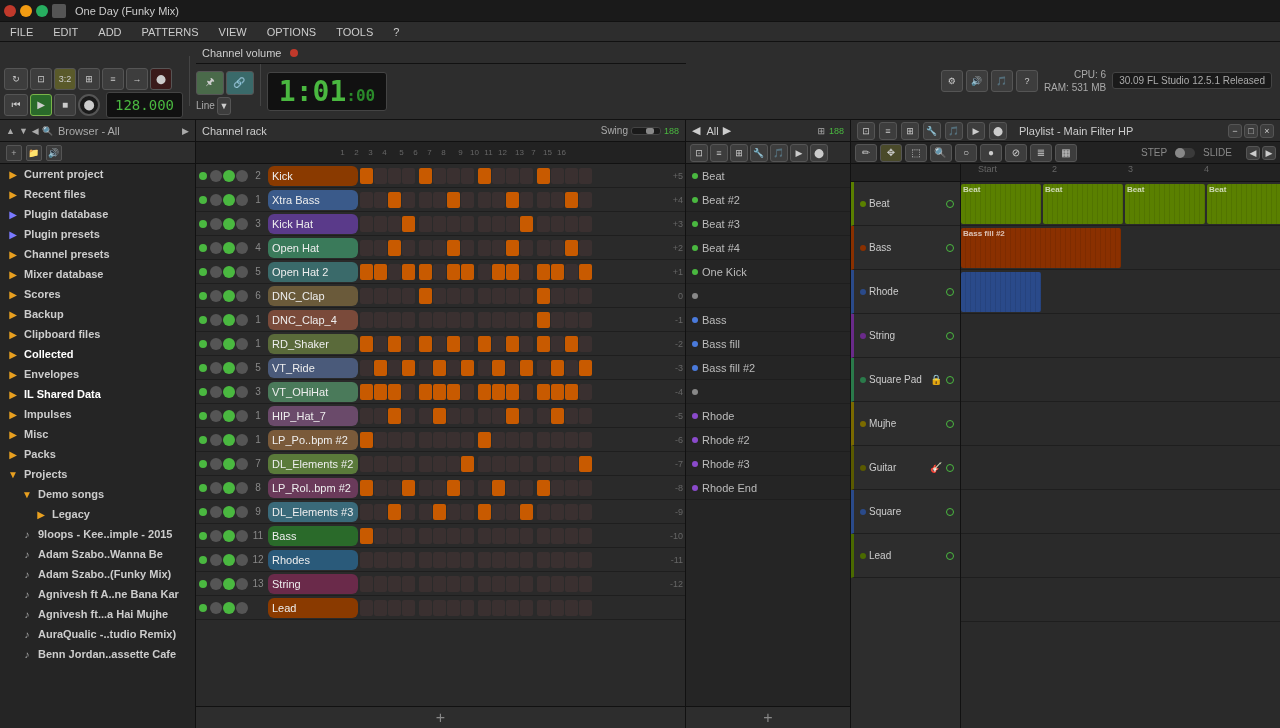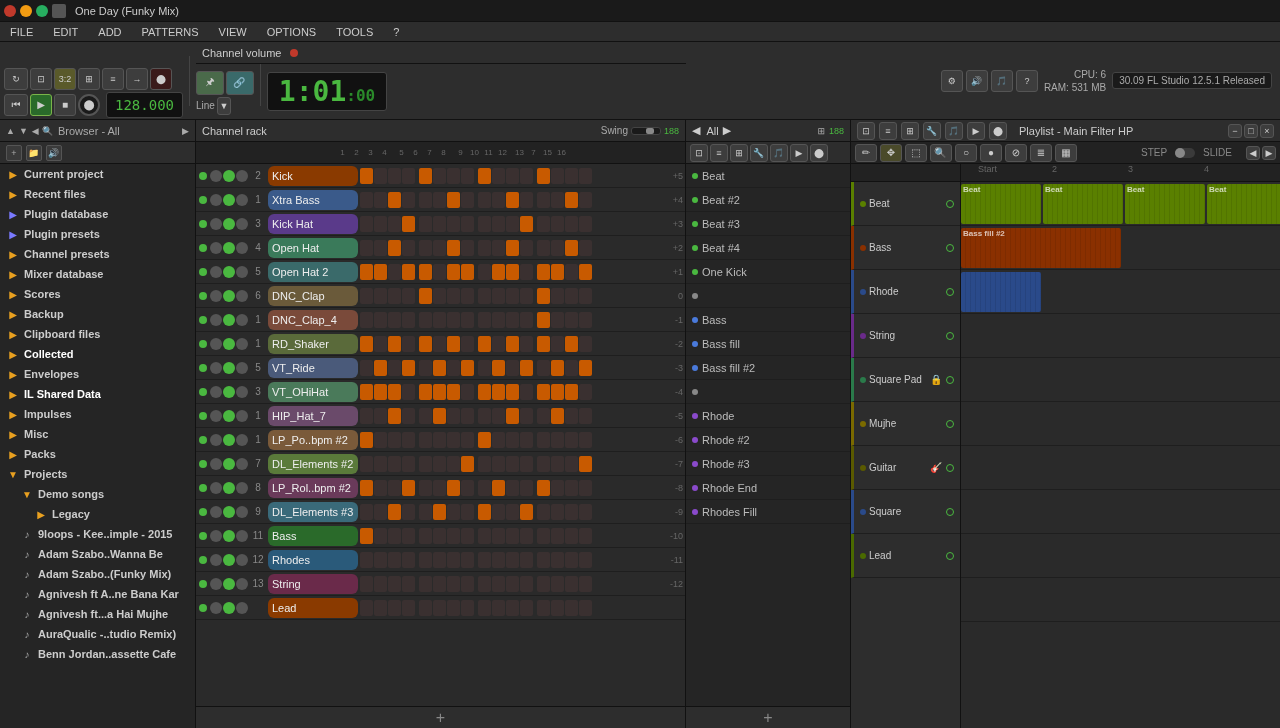--- a/index.html
+++ b/index.html
@@ -1414,24 +1414,20 @@
     <div class="pattern-bullet purple"></div>
     <span>Rhode #2</span>
   </div>
           <div class="pattern-item">
     <div class="pattern-bullet purple"></div>
     <span>Rhode #3</span>
   </div>
           <div class="pattern-item">
     <div class="pattern-bullet purple"></div>
     <span>Rhode End</span>
-  </div>
-          <div class="pattern-item">
-    <div class="pattern-bullet purple"></div>
-    <span>Rhodes Fill</span>
   </div>
         </div>
       <div style="height:22px;background:#2d2d2d;display:flex;align-items:center;justify-content:center;border-top:1px solid #111;">
         <span style="color:#888;font-size:16px;">+</span>
       </div>
     </div>
 
     <div id="playlist-panel">
       <div id="playlist-header">
 

